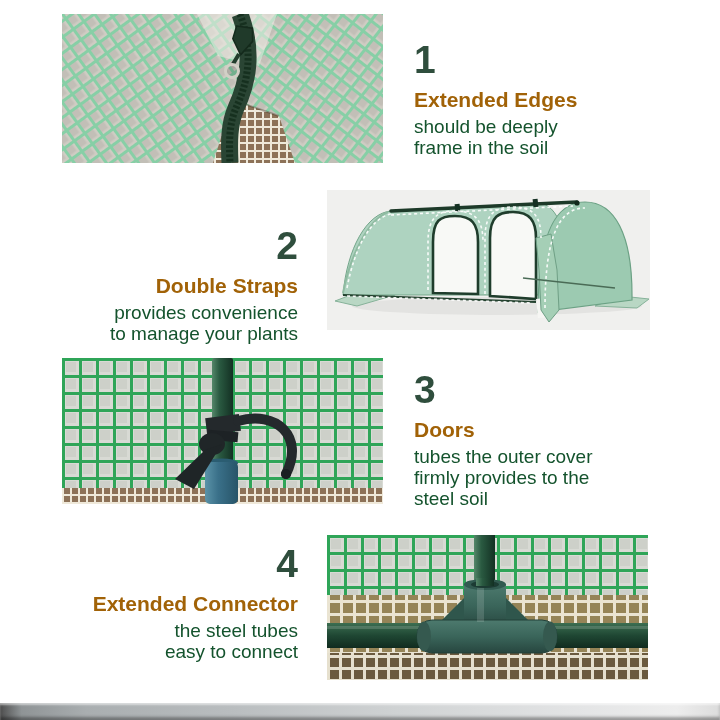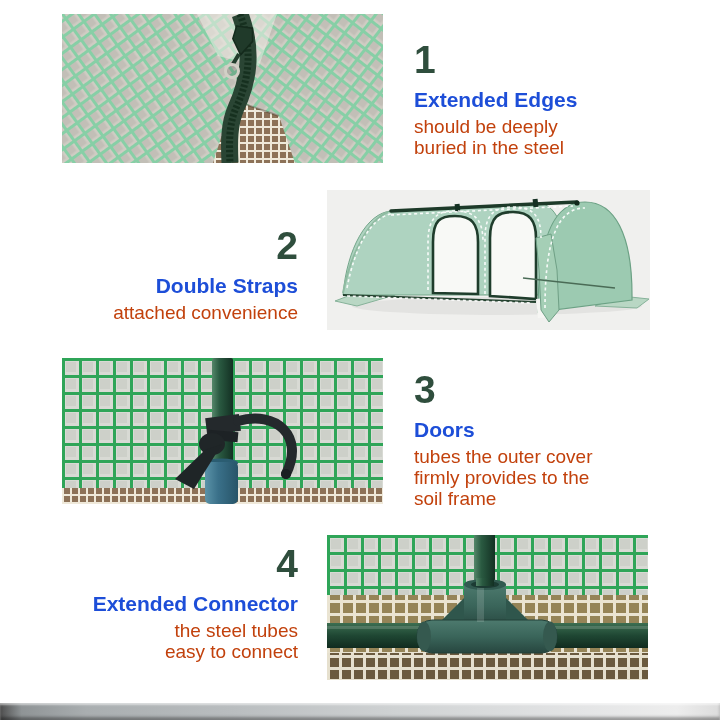--- a/index.html
+++ b/index.html
@@ -6,23 +6,23 @@
   #canvas{
     position:relative;width:720px;height:720px;background:#ffffff;overflow:hidden;
     font-family:"Liberation Sans","DejaVu Sans",sans-serif;
   }
   .fig{position:absolute;overflow:hidden;}
   .fig svg{display:block;}
   .feature{position:absolute;}
   .feature.align-left{text-align:left;}
   .feature.align-right{text-align:right;}
   .num{font-size:39px;font-weight:700;line-height:1.0;color:#2f4e3d;}
-  .title{font-size:21px;font-weight:700;line-height:24px;color:#1d4ed8;margin-top:9px;}
+  .title{font-size:21px;font-weight:700;line-height:24px;color:#a16207;margin-top:9px;}
   .title-line{display:block;}
-  .desc{font-size:19px;font-weight:400;line-height:21px;color:#c2410c;margin-top:4px;}
+  .desc{font-size:19px;font-weight:400;line-height:21px;color:#14532d;margin-top:4px;}
   .desc-line{display:block;}
   #footer-bar{
     position:absolute;left:0;right:0;bottom:0;height:17px;
     background:linear-gradient(90deg,#4e4e4e 0%,#8f9496 3%,#a9aeb0 12%,#b9bdbf 32%,#cfd2d3 55%,#e3e4e5 80%,#ededed 94%,#dcdcdc 100%);
     box-shadow:inset 0 2px 2px rgba(255,255,255,0.55), inset 0 -3px 3px rgba(0,0,0,0.35);
   }
 </style>
 </head>
 <body>
 
@@ -110,21 +110,21 @@
     </svg>
   </div>
 
   <div class="feature align-left" style="left:414px;top:40px;width:230px;">
     <div class="num">1</div>
     <div class="title">
       <span class="title-line">Extended Edges</span>
     </div>
     <div class="desc">
       <span class="desc-line">should be deeply</span>
-      <span class="desc-line">buried in the steel</span>
+      <span class="desc-line">frame in the soil</span>
     </div>
   </div>
 
   <div class="fig" style="left:327px;top:190px;width:323px;height:140px;">
     <svg width="323" height="140" viewBox="0 0 323 140">
       <rect width="323" height="140" fill="#f0f0ee"></rect>
       <ellipse cx="170" cy="116" rx="145" ry="9" fill="rgba(0,0,0,0.05)"></ellipse>
       <polygon points="8,111 42,98 68,105 30,116" fill="#b9d7c4" stroke="#86b299" stroke-width="1"></polygon>
       <polygon points="294,106 322,109 310,118 268,116" fill="#b9d7c4" stroke="#86b299" stroke-width="1"></polygon>
       <path d="M16,105 C20,58 40,23 64,21 L210,13 C232,13 242,45 242,105 Z" fill="#aed3c0" stroke="#74a68a" stroke-width="1"></path>
@@ -150,21 +150,22 @@
       </g>
     </svg>
   </div>
 
   <div class="feature align-right" style="right:422px;top:226px;width:240px;">
     <div class="num">2</div>
     <div class="title">
       <span class="title-line">Double Straps</span>
     </div>
     <div class="desc">
-      <span class="desc-line">attached convenience</span>
+      <span class="desc-line">provides convenience</span>
+      <span class="desc-line">to manage your plants</span>
     </div>
   </div>
 
   <div class="fig" style="left:62px;top:358px;width:321px;height:146px;">
     <svg width="321" height="146" viewBox="0 0 321 146">
       <rect width="321" height="146" fill="url(#meshB)"></rect>
       <rect y="130" width="321" height="16" fill="url(#meshC)"></rect>
       <rect x="150" y="0" width="21" height="110" rx="2" fill="url(#poleV)"></rect>
       <ellipse cx="159.5" cy="105" rx="16.5" ry="4.5" fill="#2b5d72"></ellipse>
       <rect x="143" y="104" width="33" height="42" rx="5" fill="url(#tealB)"></rect>
@@ -180,21 +181,21 @@
   </div>
 
   <div class="feature align-left" style="left:414px;top:370px;width:240px;">
     <div class="num">3</div>
     <div class="title">
       <span class="title-line">Doors</span>
     </div>
     <div class="desc">
       <span class="desc-line">tubes the outer cover</span>
       <span class="desc-line">firmly provides to the</span>
-      <span class="desc-line">soil frame</span>
+      <span class="desc-line">steel soil</span>
     </div>
   </div>
 
   <div class="fig" style="left:327px;top:535px;width:321px;height:145px;">
     <svg width="321" height="145" viewBox="0 0 321 145">
       <rect width="321" height="60" fill="url(#meshB)"></rect>
       <rect y="60" width="321" height="58" fill="url(#meshD)"></rect>
       <rect y="118" width="321" height="27" fill="url(#meshD2)"></rect>
       <rect y="88" width="321" height="25" fill="url(#tubeH)"></rect>
       <rect y="91" width="321" height="3" fill="rgba(255,255,255,0.15)"></rect>

